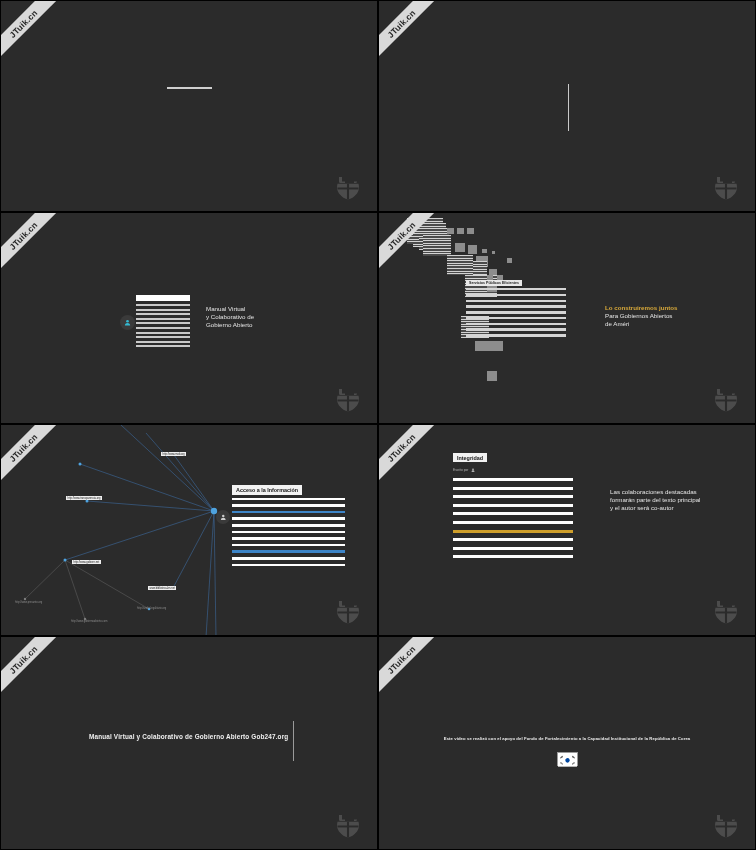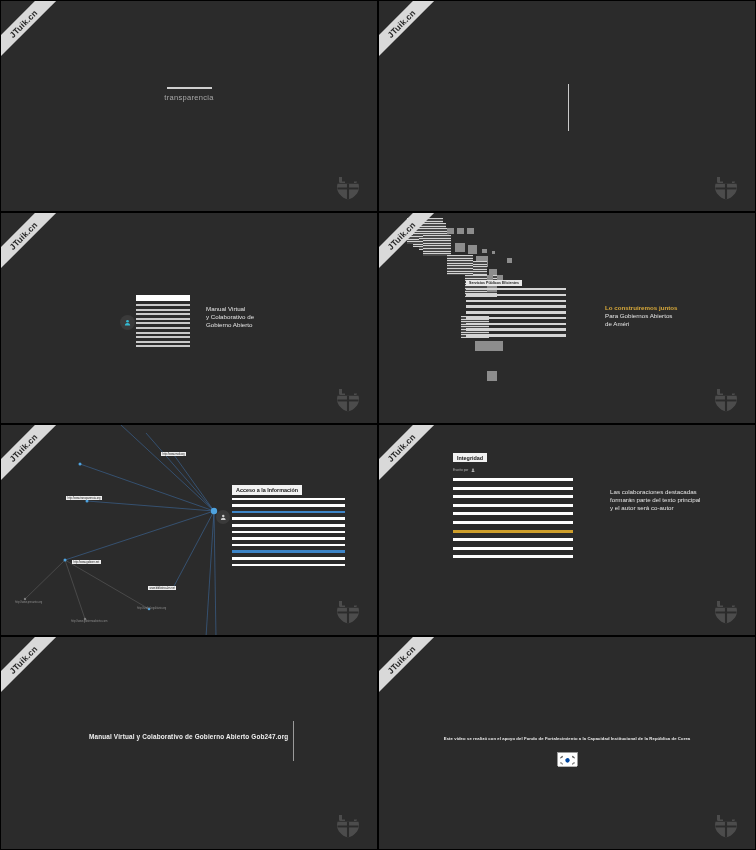--- a/index.html
+++ b/index.html
@@ -81,21 +81,20 @@
 <div class="grid">
 
   <div class="panel">
     <div class="ribbon">
       <div class="ribbon-band">
           <span>JTuik.cn</span>
         </div>
     </div>
     <div class="p1-wrap">
       <div class="p1-rule"></div>
-      <div class="p1-word">transparencia</div>
     </div>
     <div class="wm">
       <svg viewBox="0 0 40 40">
           <path d="M8 8 L8 14 Q8 16 10 16 L16 16 L16 14 L12 14 L12 8 Z M32 8 L32 14 L28 14 L28 16 L30 16 Q32 16 32 14 Z M6 17 Q4 24 8 30 Q14 37 20 38 Q26 37 32 30 Q36 24 34 17 Z" fill="#9a9a9a"></path>
           <rect x="18.6" y="17" width="2.8" height="21" fill="#2b2b2b"></rect>
           <rect x="6" y="22" width="28" height="2.6" fill="#2b2b2b"></rect>
         </svg>
     </div>
   </div>
 

